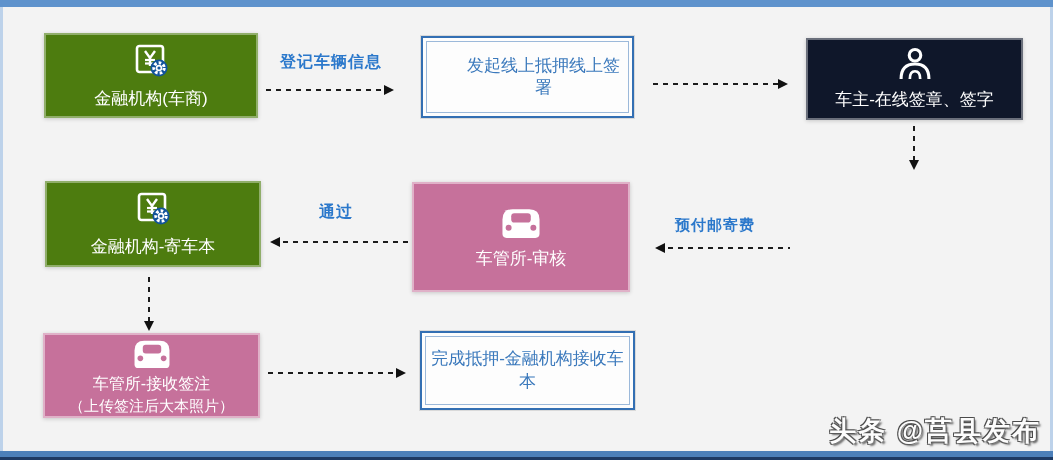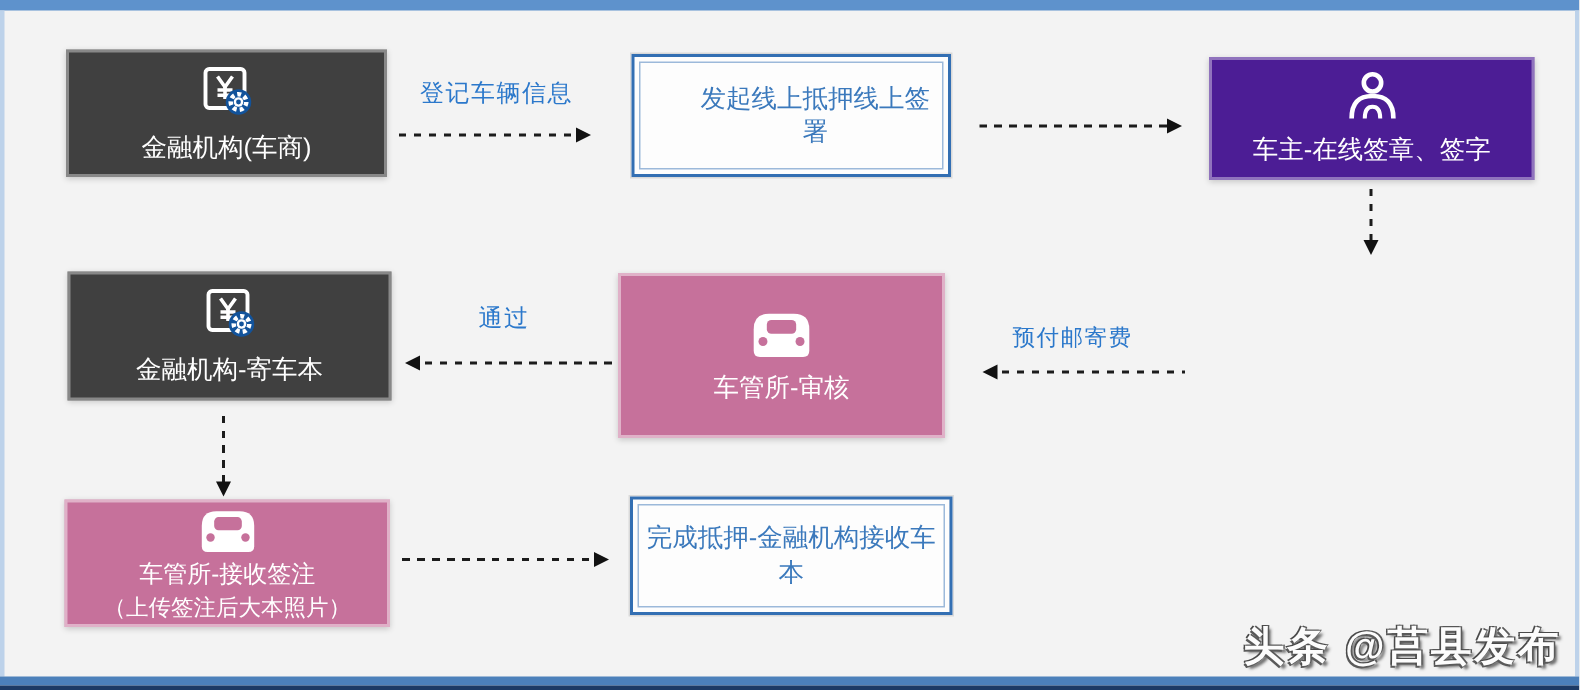--- a/index.html
+++ b/index.html
@@ -15,22 +15,22 @@
   .edge-bottom-blue { position:absolute; left:0; bottom:3px; width:100%; height:6px; background:#4c80ba; }
   .edge-bottom-dark { position:absolute; left:0; bottom:0; width:100%; height:3px; background:#1d3a64; }
 
   
   .node {
     position:absolute; display:flex; flex-direction:column;
     align-items:center; justify-content:center; gap:9px;
     color:#fff; font-size:17px; text-align:center; line-height:1.3;
     box-shadow:0 1px 4px rgba(0,0,0,.18);
   }
-  .node.dark { background:#404040; --cut:#12539b; border:2px solid rgba(255,255,255,.38); }
-  .node.teal { background:#4c1d95; --cut:#0f9a94; border:2px solid rgba(255,255,255,.38); }
+  .node.dark { background:#4d7c0f; --cut:#12539b; border:2px solid rgba(255,255,255,.38); }
+  .node.teal { background:#0f172a; --cut:#0f9a94; border:2px solid rgba(255,255,255,.38); }
   .node.pink { background:#c6719b; --cut:#c6719b; border:2px solid rgba(255,255,255,.45); }
   .node.outline {
     background:#fdfdfd; color:#3b79bc; font-size:17px;
     border:2px solid #336fb3;
     box-shadow: inset 0 0 0 3px #fdfdfd, inset 0 0 0 4px #9cb9da, 0 0 0 1px #d9d9d9;
   }
   .node .lbl { padding:0 6px; }
   .node .sub { font-size:15px; margin-top:-4px; }
 
   
@@ -39,21 +39,21 @@
   .dash-v { position:absolute; width:2px;
     background:repeating-linear-gradient(180deg,#1b1b1b 0 5px,transparent 5px 10px); }
   .head-r { position:absolute; width:0; height:0;
     border-left:10px solid #111; border-top:5px solid transparent; border-bottom:5px solid transparent; }
   .head-l { position:absolute; width:0; height:0;
     border-right:10px solid #111; border-top:5px solid transparent; border-bottom:5px solid transparent; }
   .head-d { position:absolute; width:0; height:0;
     border-top:10px solid #111; border-left:5px solid transparent; border-right:5px solid transparent; }
 
   .edge-label {
-    position:absolute; color:#2b78cb; font-size:16px; font-weight:400;
+    position:absolute; color:#2b78cb; font-size:16px; font-weight:700;
     text-align:center; letter-spacing:1px;
   }
 
   .watermark {
     position:absolute; right:12px; bottom:11px;
     font-size:27px; font-weight:700; letter-spacing:2px; color:#fcfcfc;
     text-shadow:-1px -1px 0 #4a4a4a, 1px -1px 0 #5a5a5a, -1px 1px 0 #5a5a5a, 2px 2px 2px rgba(90,90,90,.9);
     white-space:nowrap;
   }
   .icon svg { display:block; }

